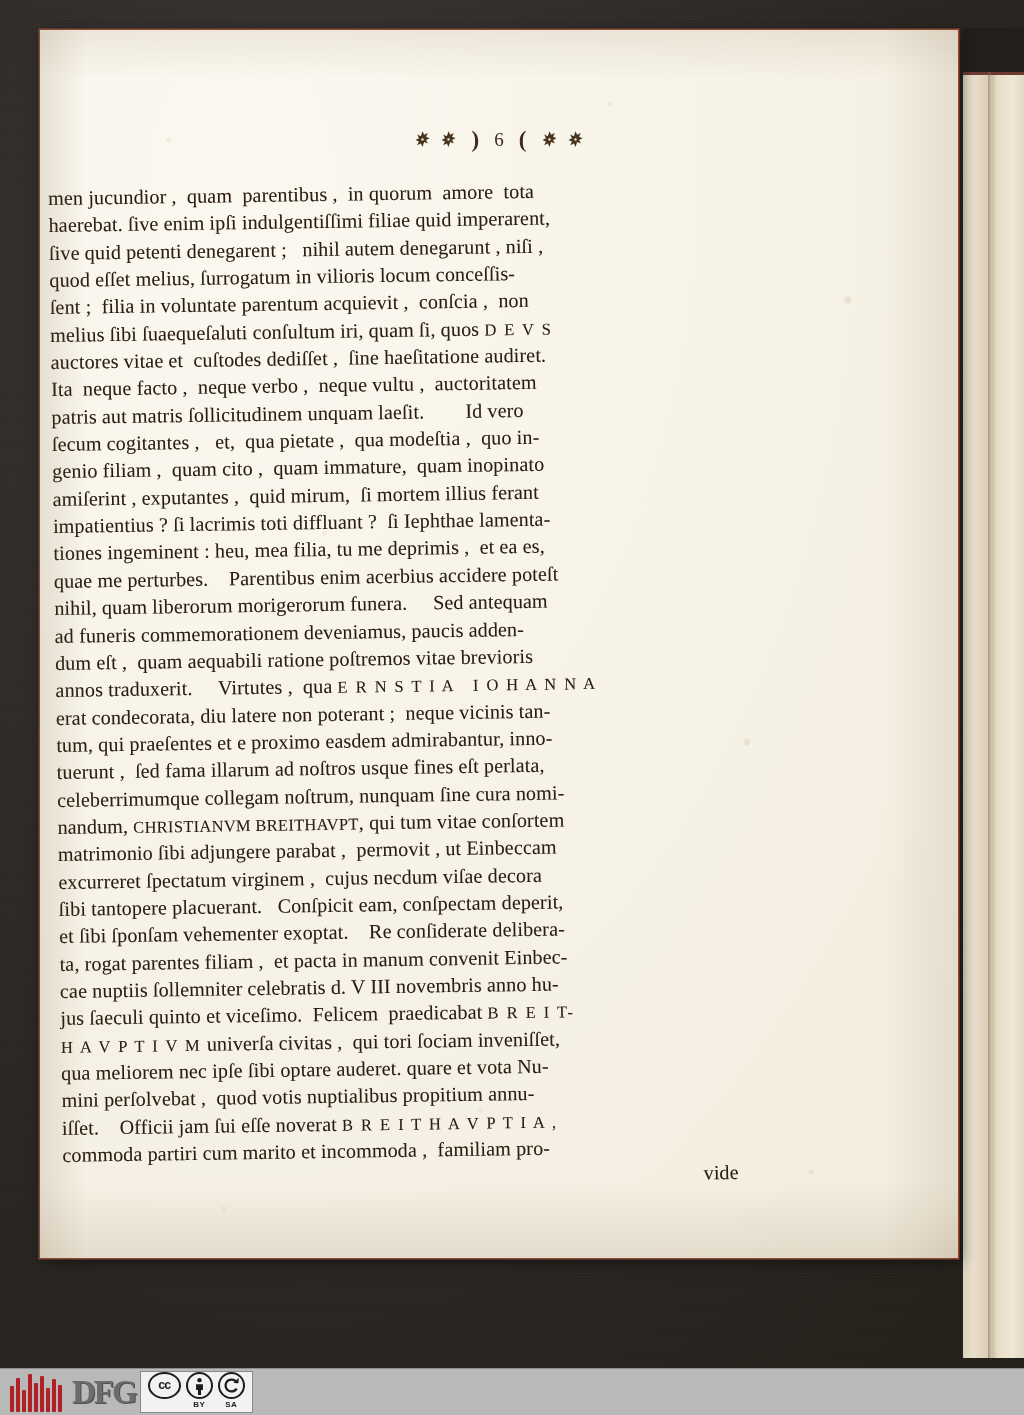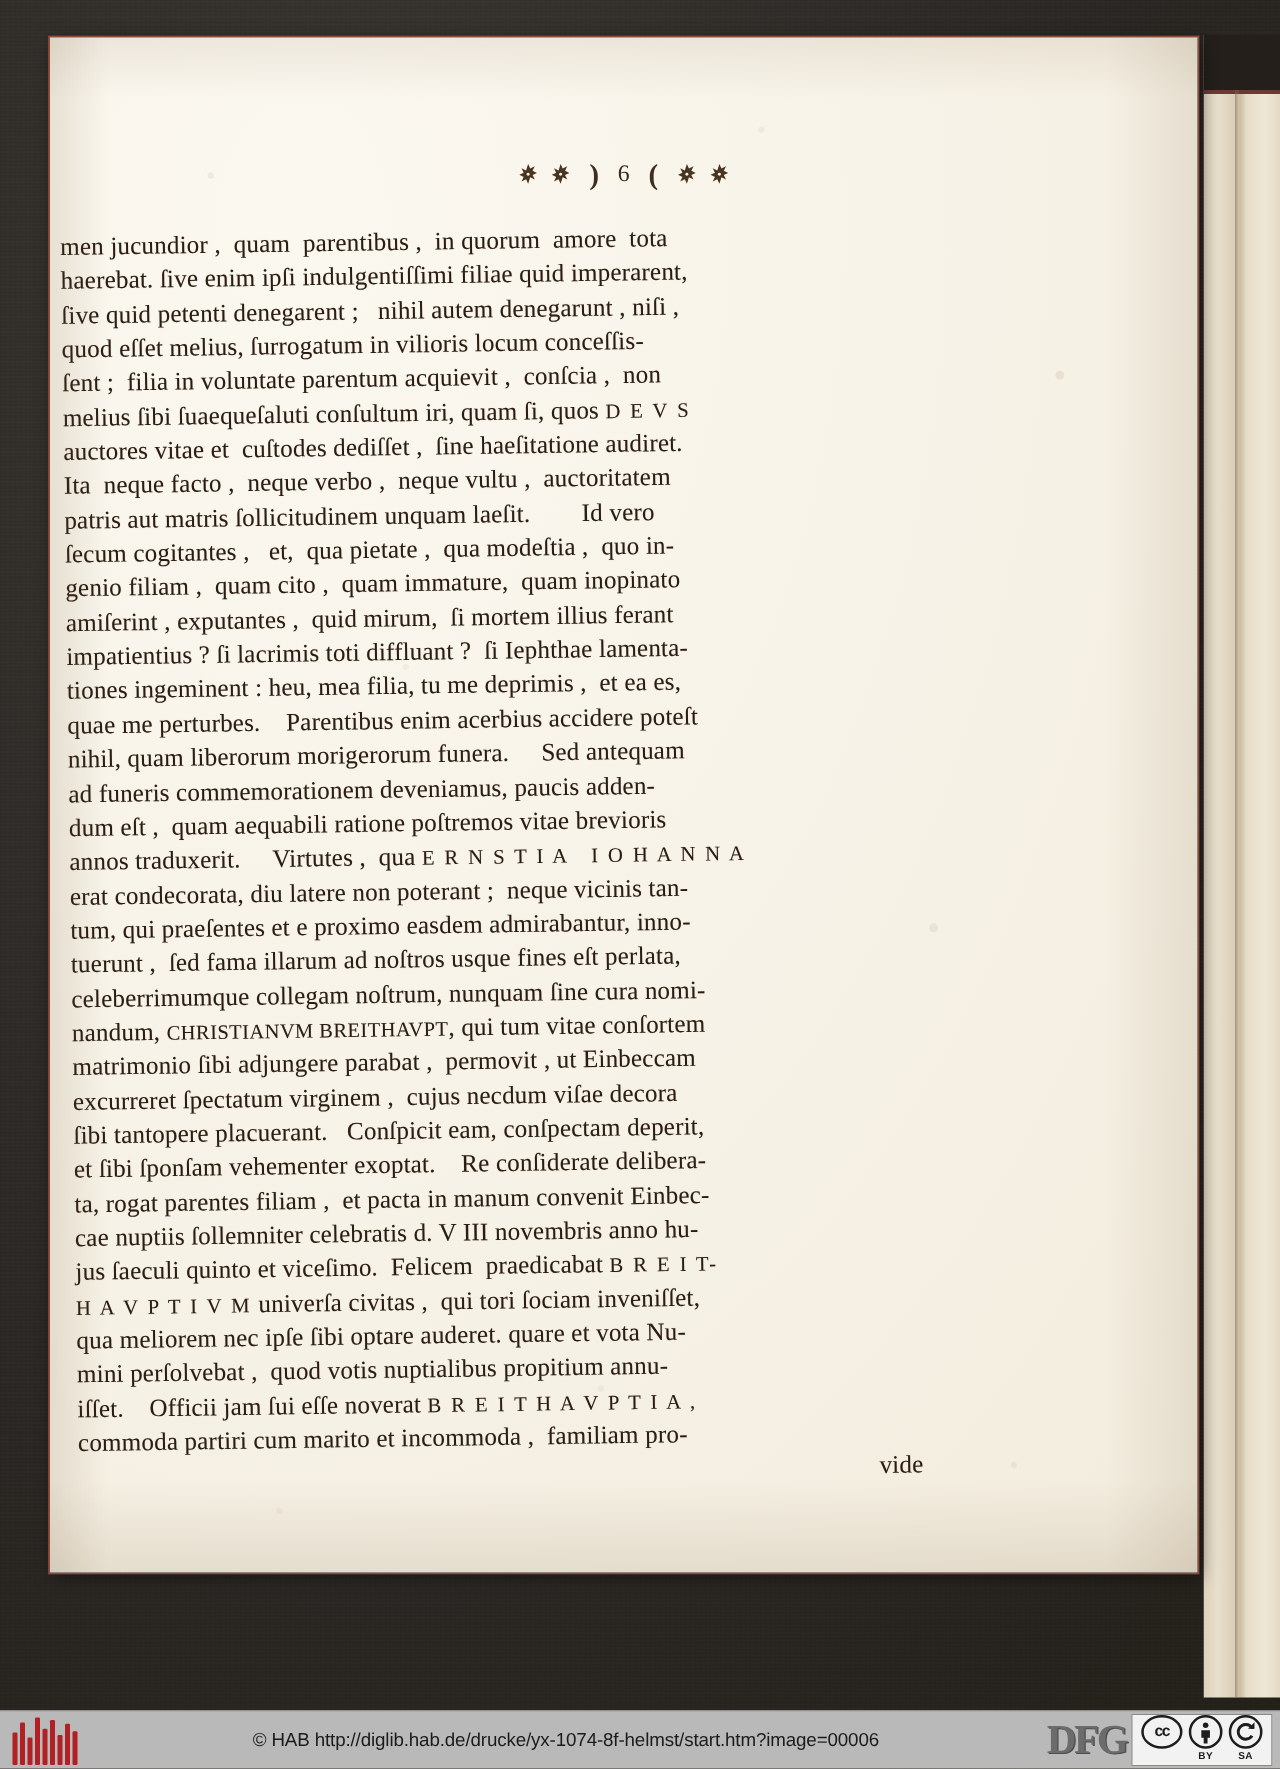--- a/index.html
+++ b/index.html
@@ -284,21 +284,20 @@
       <i style="height:34px"></i>
       <i style="height:22px"></i>
     <i style="height:38px"></i>
       <i style="height:29px"></i>
       <i style="height:36px"></i>
     <i style="height:24px"></i>
       <i style="height:33px"></i>
       <i style="height:27px"></i>
   </div>
 
-  <div id="footer-credit">© HAB http://diglib.hab.de/drucke/yx-1074-8f-helmst/start.htm?image=00006</div>
 
   <div id="dfg-logo">DFG</div>
 
   <div id="cc-badge">
     <div class="cc-mark">
       <div class="cc-circle wide">cc</div>
     </div>
     <div class="cc-mark">
       <div class="cc-circle">
         <svg class="cc-glyph" viewBox="0 0 24 24" aria-hidden="true">

